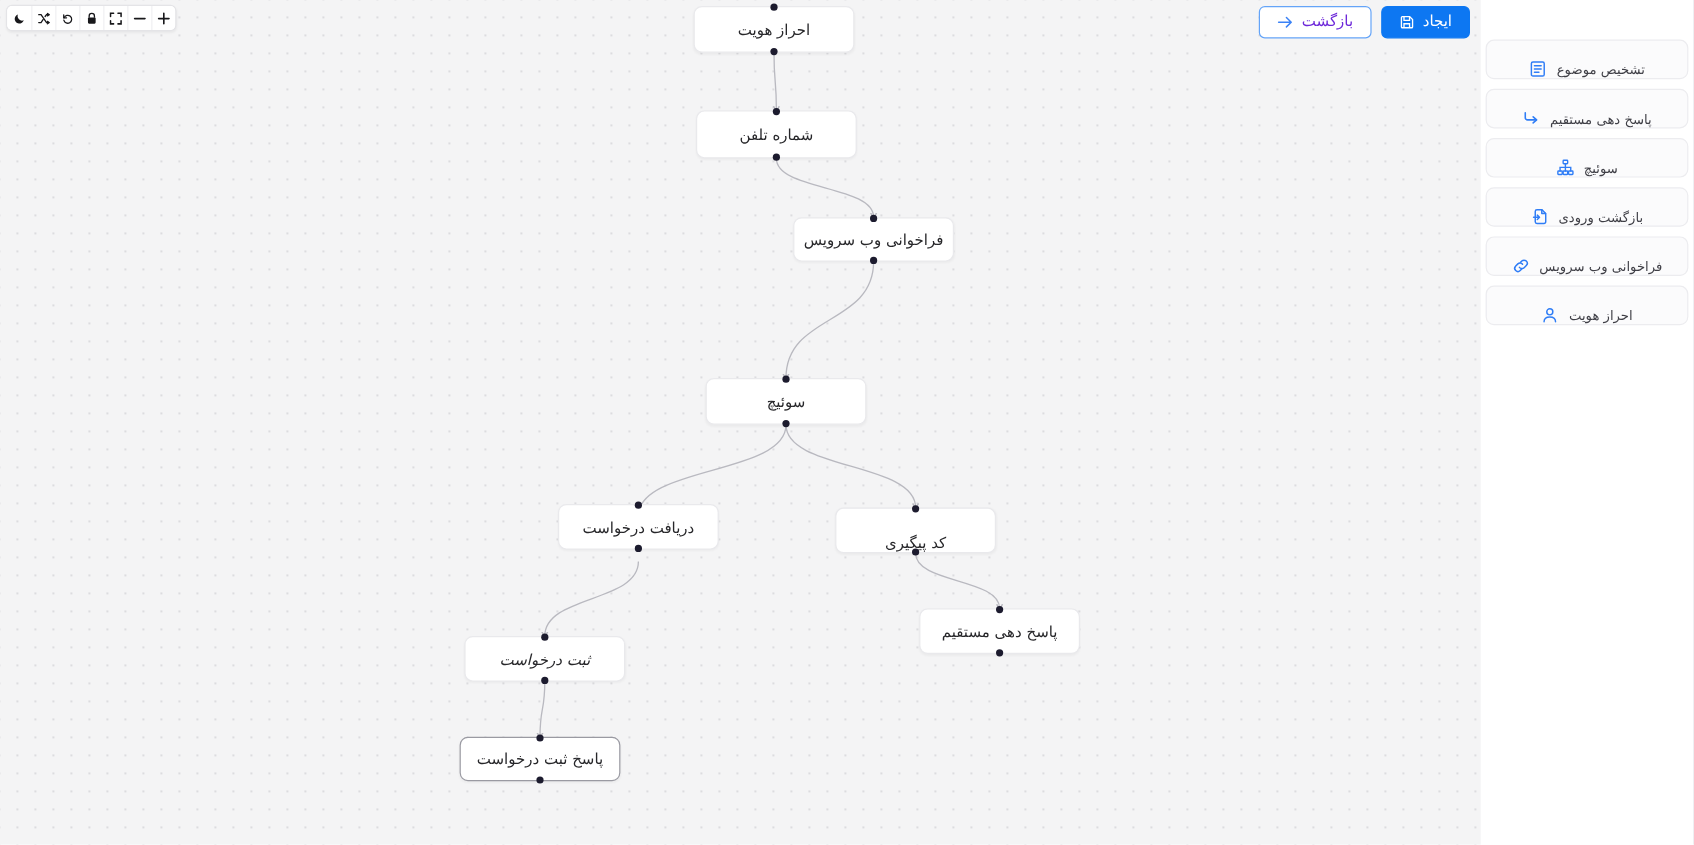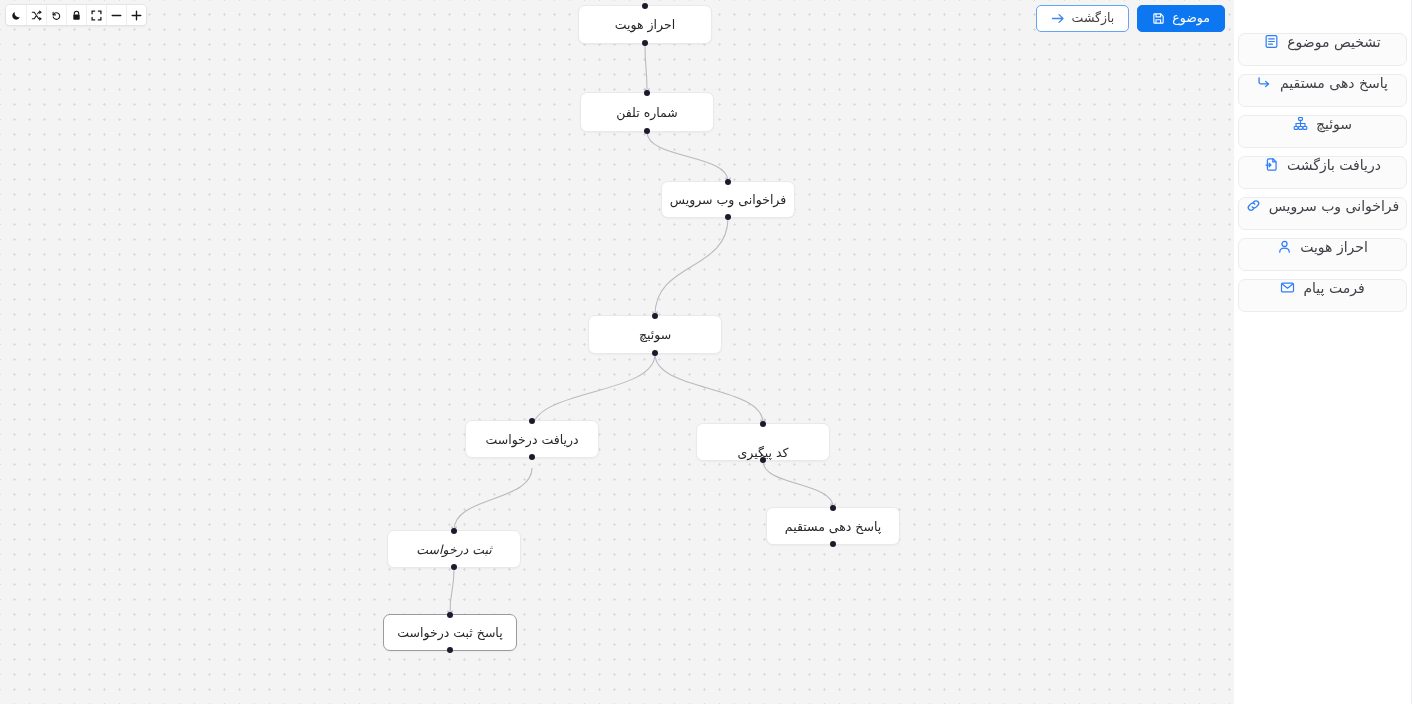--- a/index.html
+++ b/index.html
@@ -62,21 +62,21 @@
     white-space: nowrap;
     line-height: 1;
   }
   .btn-primary {
     background: #0d77f2;
     color: #ffffff;
     border: 1px solid #0d77f2;
   }
   .btn-outline {
     background: #ffffff;
-    color: #404040;
+    color: #6d28d9;
     border: 1.3px solid #64a4f8;
   }
   .btn svg { display: block; flex: none; }
 
   
   .node {
     position: absolute;
     background: #ffffff;
     border: 1px solid #e9e9ec;
     border-radius: 7px;
@@ -115,23 +115,23 @@
     border-right: 1px solid #ececef;
     padding: 33px 4px 0 4px;
     display: flex; flex-direction: column; gap: 8px;
     z-index: 25;
   }
   .side-card {
     height: 33px;
     background: #fbfbfc;
     border: 1px solid #ececef;
     border-radius: 7px;
-    display: flex; align-items: flex-start; justify-content: center;
+    display: flex; align-items: flex-end; justify-content: center;
     gap: 8px;
-    font-size: 14px;
+    font-size: 11px;
     color: #3f3f46;
     cursor: grab;
     padding: 0 8px;
   }
   .side-card .sc-icon { display: flex; align-items: center; justify-content: center; flex: none; }
   .side-card .sc-icon svg { display: block; }
   .side-card .sc-label { white-space: nowrap; }
 </style>
 </head>
 <body>
@@ -242,21 +242,21 @@
       </div>
       <div class="tb-btn" title="dark mode">
         <svg width="11" height="11" viewBox="0 0 12 12">
             <path d="M9.6 7.6A4.1 4.1 0 0 1 4.3 2.3 4.2 4.2 0 1 0 9.6 7.6z" fill="#18181b"></path>
           </svg>
       </div>
     </div>
 
     <div id="actions">
       <div class="btn btn-primary">
-        <span>موضوع</span>
+        <span>ایجاد</span>
         <span>
           <svg width="13" height="13" viewBox="0 0 14 14" fill="none" stroke="#ffffff" stroke-width="1.2">
             <path d="M2 2.8A.8.8 0 0 1 2.8 2h6.6L12 4.6v6.6a.8.8 0 0 1-.8.8H2.8a.8.8 0 0 1-.8-.8z"></path>
             <path d="M4.3 2v3.3h5V2M4.3 12V8.4h5V12"></path>
           </svg>
         </span>
       </div>
       <div class="btn btn-outline">
         <span>بازگشت</span>
         <span>
@@ -294,21 +294,21 @@
           <svg width="15" height="15" viewBox="0 0 16 16" fill="none" stroke="#2f7df6" stroke-width="1.25" stroke-linecap="round">
             <rect x="6" y="1.6" width="4" height="3.1" rx=".6"></rect>
             <rect x="1.3" y="11.2" width="3.9" height="3.1" rx=".6"></rect>
             <rect x="6" y="11.2" width="4" height="3.1" rx=".6"></rect>
             <rect x="10.8" y="11.2" width="3.9" height="3.1" rx=".6"></rect>
             <path d="M8 4.7v3.3M3.25 11.2V8h9.5v3.2M8 8v3.2"></path>
           </svg>
         </span>
       </div>
       <div class="side-card">
-        <span class="sc-label">دریافت بازگشت</span>
+        <span class="sc-label">بازگشت ورودی</span>
         <span class="sc-icon">
           <svg width="15" height="15" viewBox="0 0 16 16" fill="none" stroke="#2f7df6" stroke-width="1.3" stroke-linecap="round" stroke-linejoin="round">
             <path d="M9.6 1.9H5.1a1.5 1.5 0 0 0-1.5 1.5v9.2a1.5 1.5 0 0 0 1.5 1.5h6.3a1.5 1.5 0 0 0 1.5-1.5V5.2z"></path>
             <path d="M9.4 1.9v3.3h3.3"></path>
             <path d="M2.1 8.6h5.2M5.4 6.7L7.4 8.6 5.4 10.5"></path>
           </svg>
         </span>
       </div>
       <div class="side-card">
         <span class="sc-label">فراخوانی وب سرویس</span>
@@ -321,24 +321,15 @@
       </div>
       <div class="side-card">
         <span class="sc-label">احراز هویت</span>
         <span class="sc-icon">
           <svg width="15" height="15" viewBox="0 0 16 16" fill="none" stroke="#2f7df6" stroke-width="1.3" stroke-linecap="round">
             <circle cx="8" cy="5.2" r="2.7"></circle>
             <path d="M2.9 14c0-2.8 2.3-4.3 5.1-4.3s5.1 1.5 5.1 4.3"></path>
           </svg>
         </span>
       </div>
-      <div class="side-card">
-        <span class="sc-label">فرمت پیام</span>
-        <span class="sc-icon">
-          <svg width="15" height="15" viewBox="0 0 16 16" fill="none" stroke="#2f7df6" stroke-width="1.3" stroke-linecap="round" stroke-linejoin="round">
-            <rect x="1.6" y="3.3" width="12.8" height="9.4" rx="1.3"></rect>
-            <path d="M2.3 4.3L8 8.7l5.7-4.4"></path>
-          </svg>
-        </span>
-      </div>
     </div>
 
 </div>
 
 </body></html>

